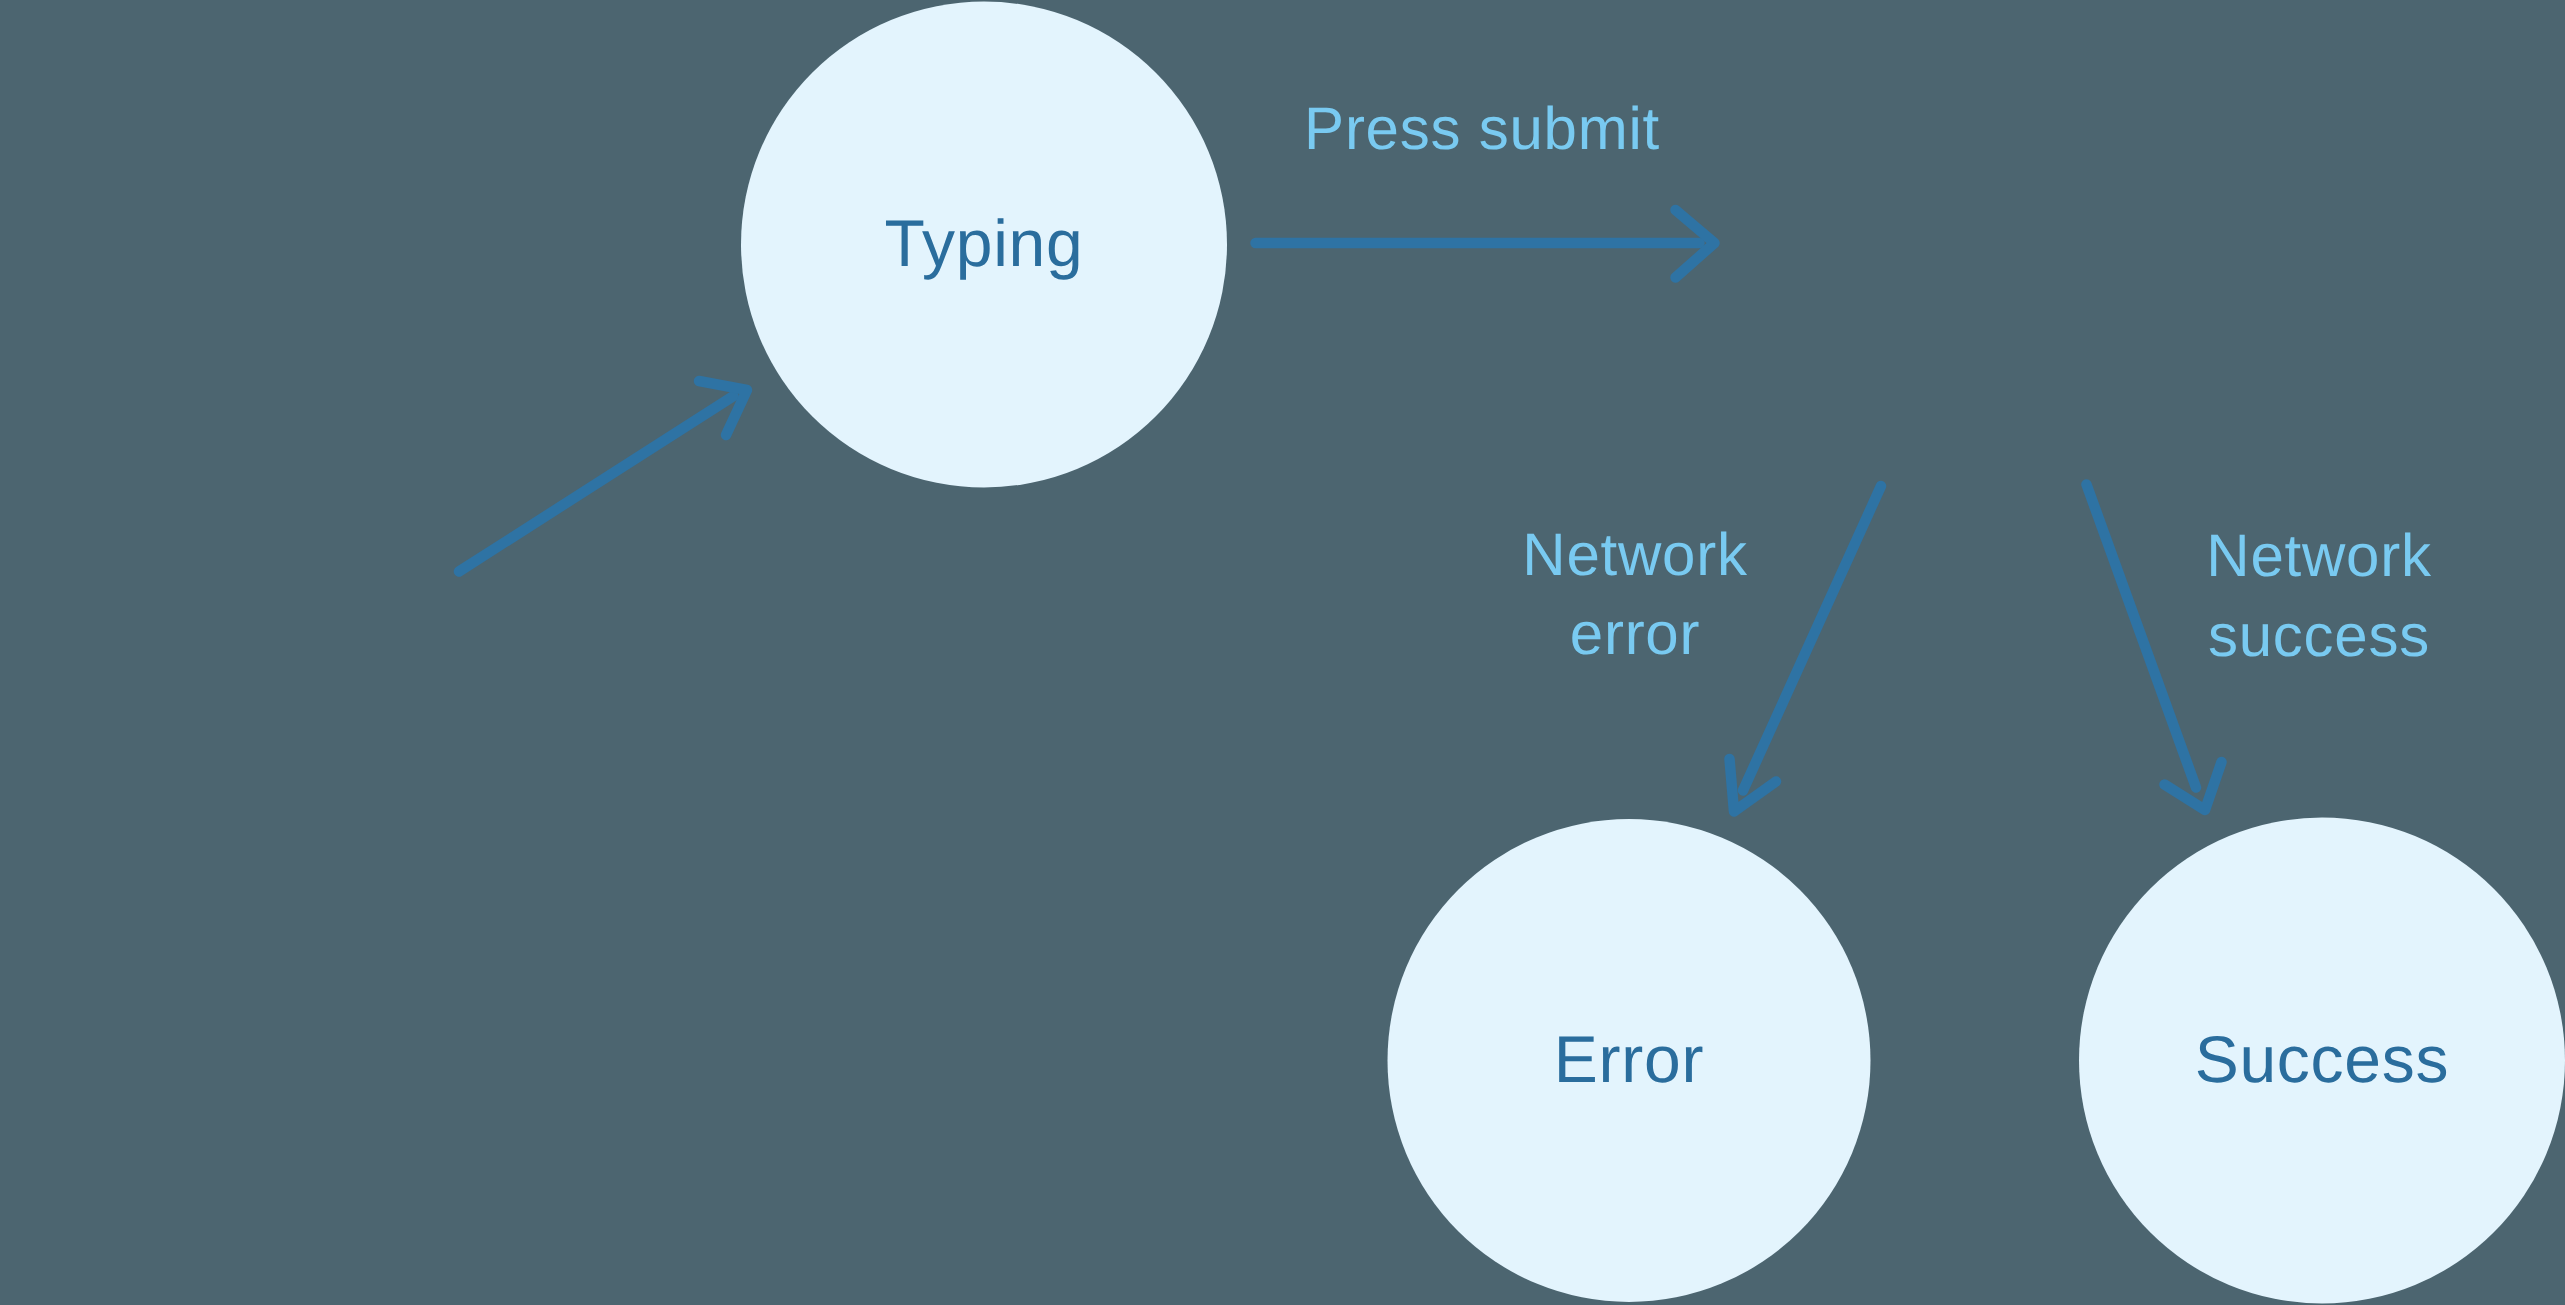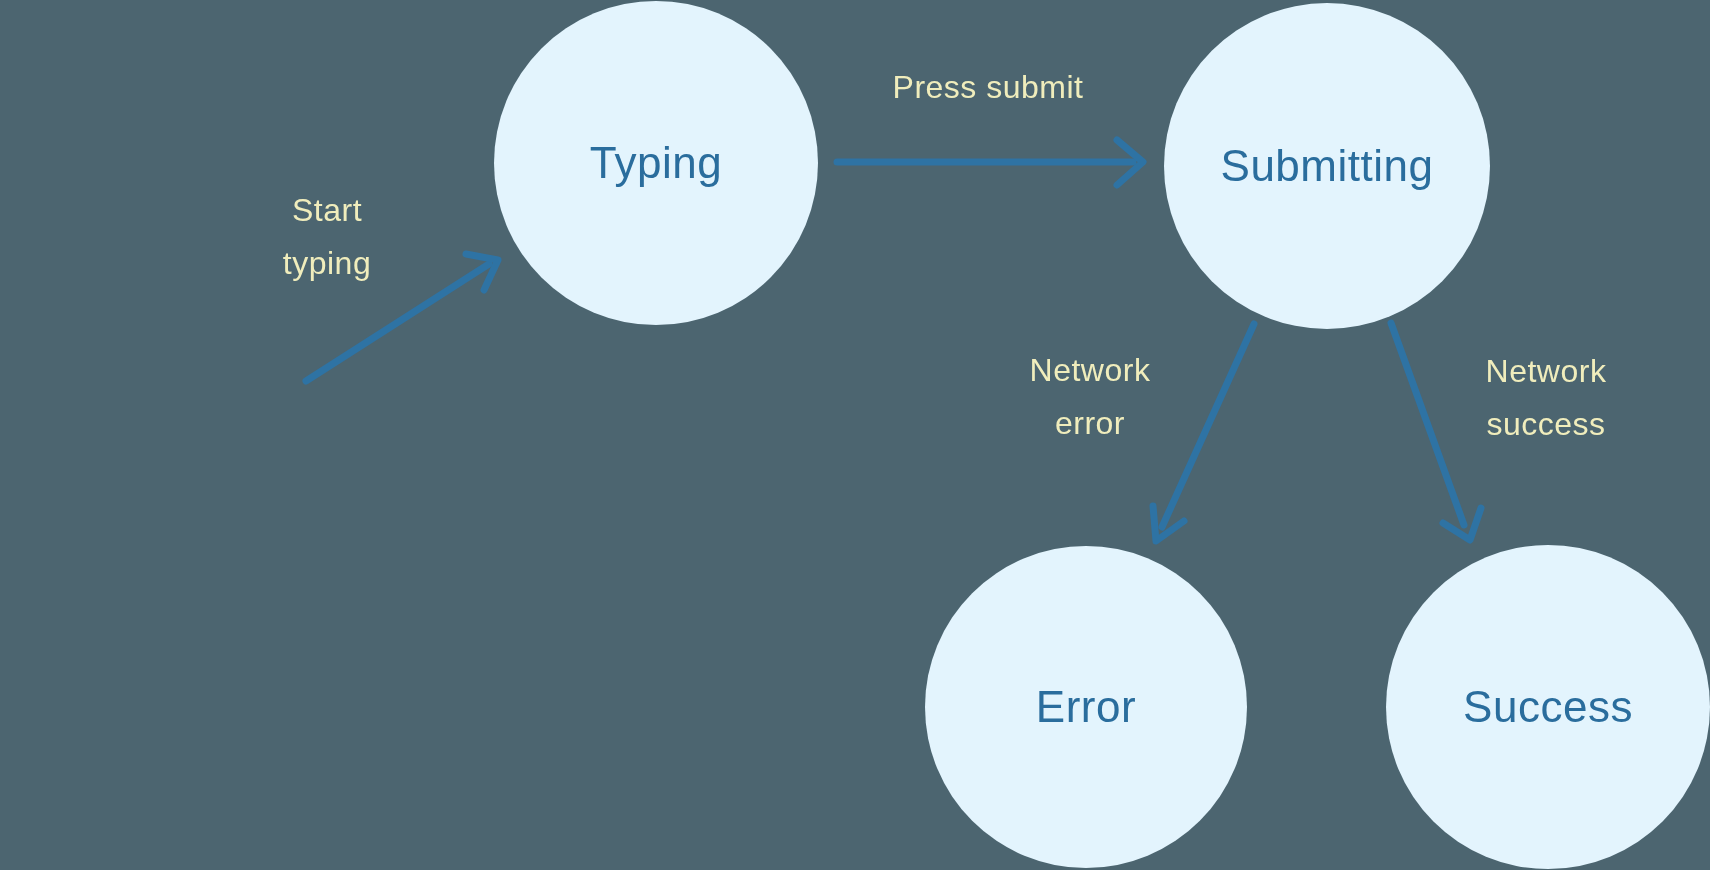--- a/index.html
+++ b/index.html
@@ -40,23 +40,23 @@
   }
   .node span {
     color: #2A6D9D;
     font-size: 44px;
     letter-spacing: 0.5px;
     white-space: nowrap;
   }
   .edge-label {
     position: absolute;
     transform: translate(-50%, -50%);
-    color: #fef9c3;
+    color: #7dd3fc;
     opacity: 0.92;
-    font-size: 32px;
+    font-size: 40px;
     line-height: 53px;
     letter-spacing: 0.5px;
     text-align: center;
     white-space: pre-line;
   }
 </style>
 </head>
 <body>
 
 <div class="stage">
@@ -78,33 +78,28 @@
       <path d="M1391,323 L1464,525"></path>
       <polyline points="1443,523 1470,540 1481,508"></polyline>
     </g>
   </svg>
 
 
   <div class="node" style="left:494px; top:1px;   width:324px; height:324px;">
     <span>Typing</span>
   </div>
 
-  <div class="node" style="left:1164px; top:3px;  width:326px; height:326px;">
-    <span>Submitting</span>
-  </div>
 
   <div class="node" style="left:925px; top:546px; width:322px; height:322px;">
     <span>Error</span>
   </div>
 
   <div class="node" style="left:1386px; top:545px; width:324px; height:324px;">
     <span>Success</span>
   </div>
 
-  <div class="edge-label" style="left:327px;  top:237px;">Start
-typing</div>
   <div class="edge-label" style="left:988px;  top:87px;">Press submit</div>
   <div class="edge-label" style="left:1090px; top:397px;">Network
 error</div>
   <div class="edge-label" style="left:1546px; top:398px;">Network
 success</div>
 
 </div>
 
 </body></html>

